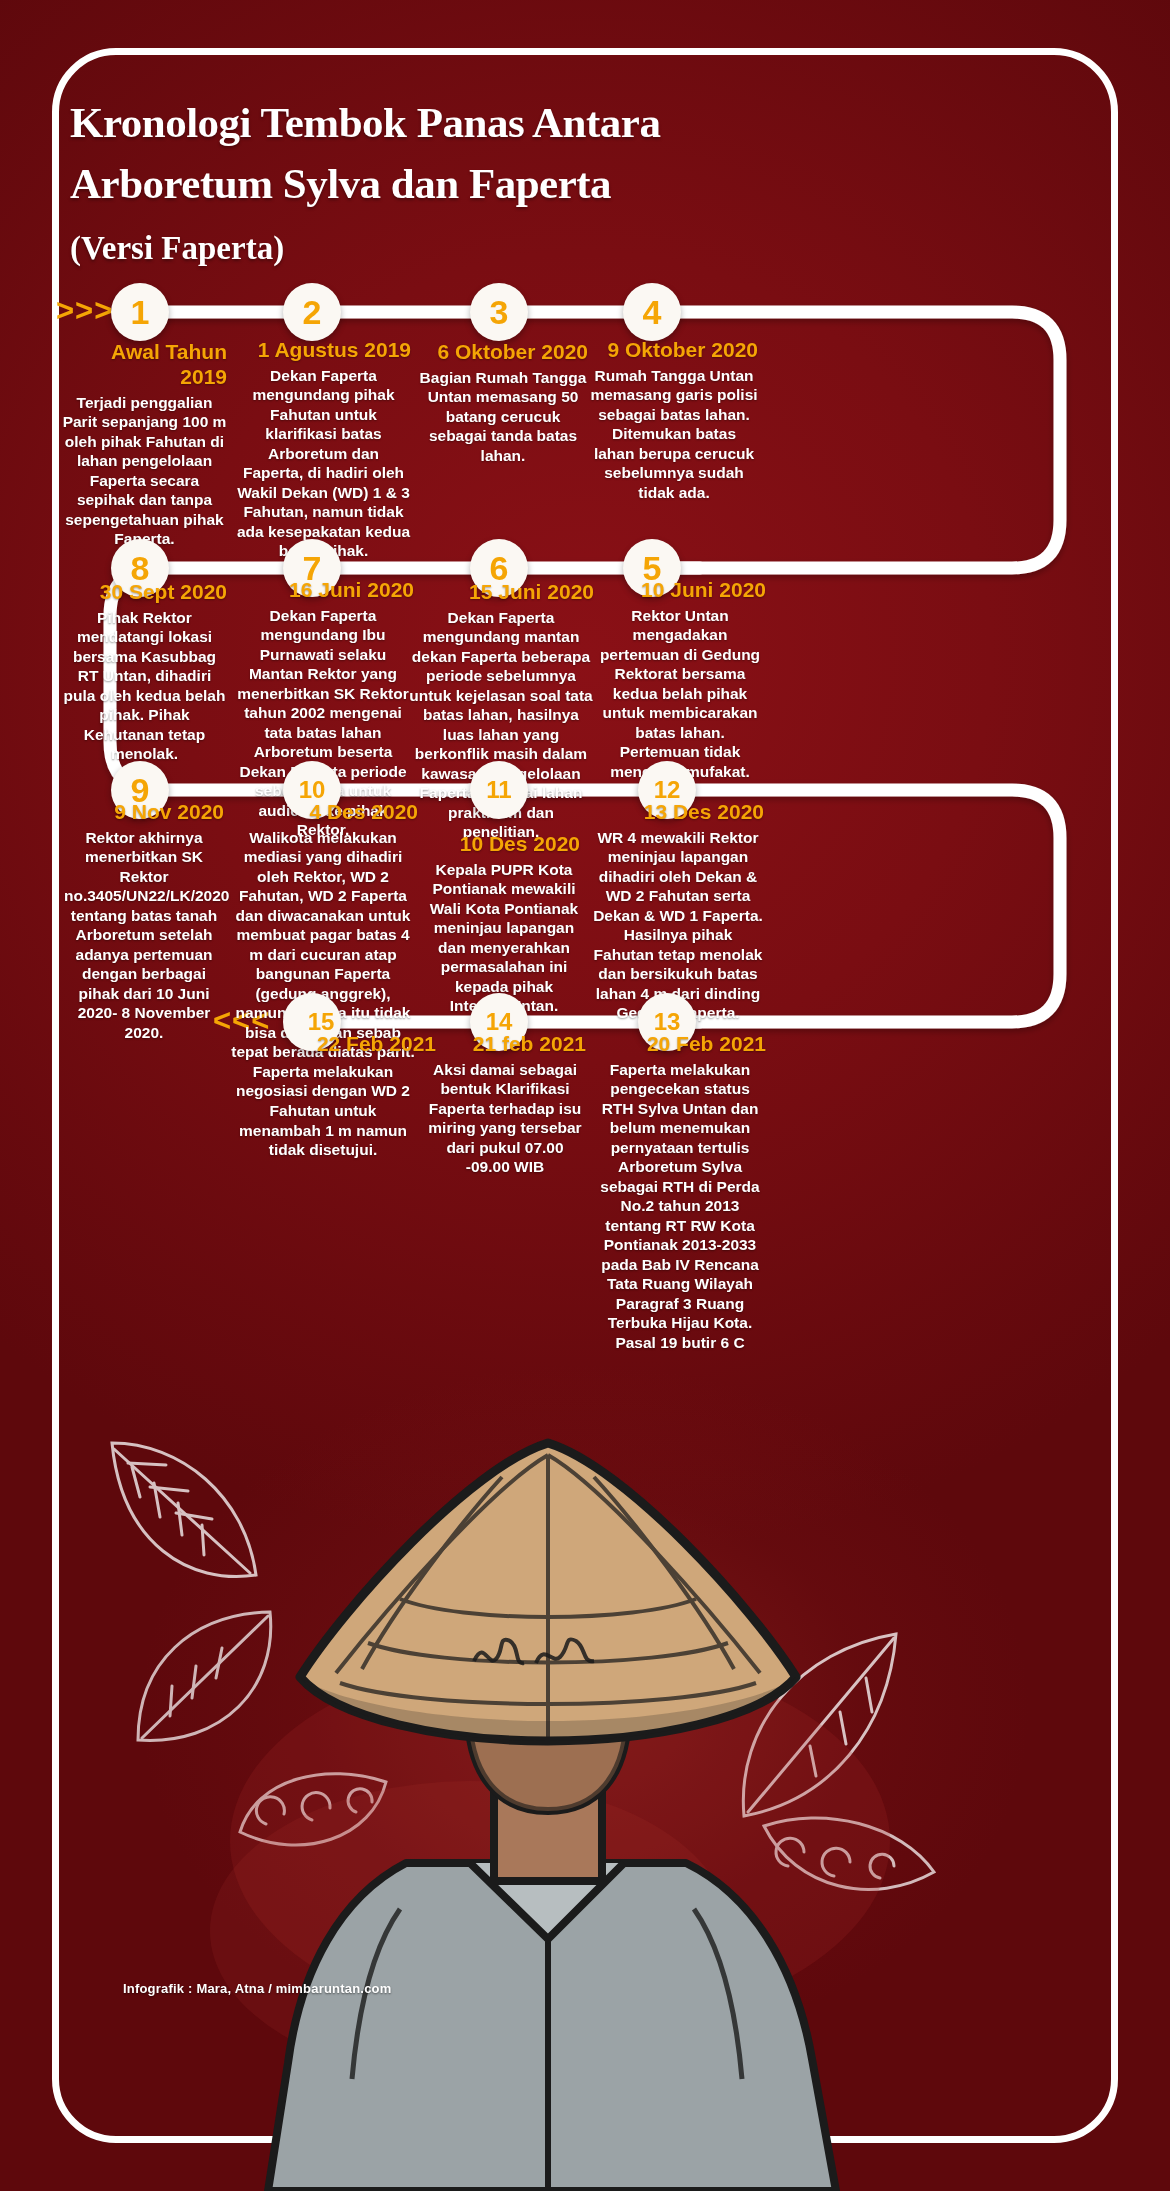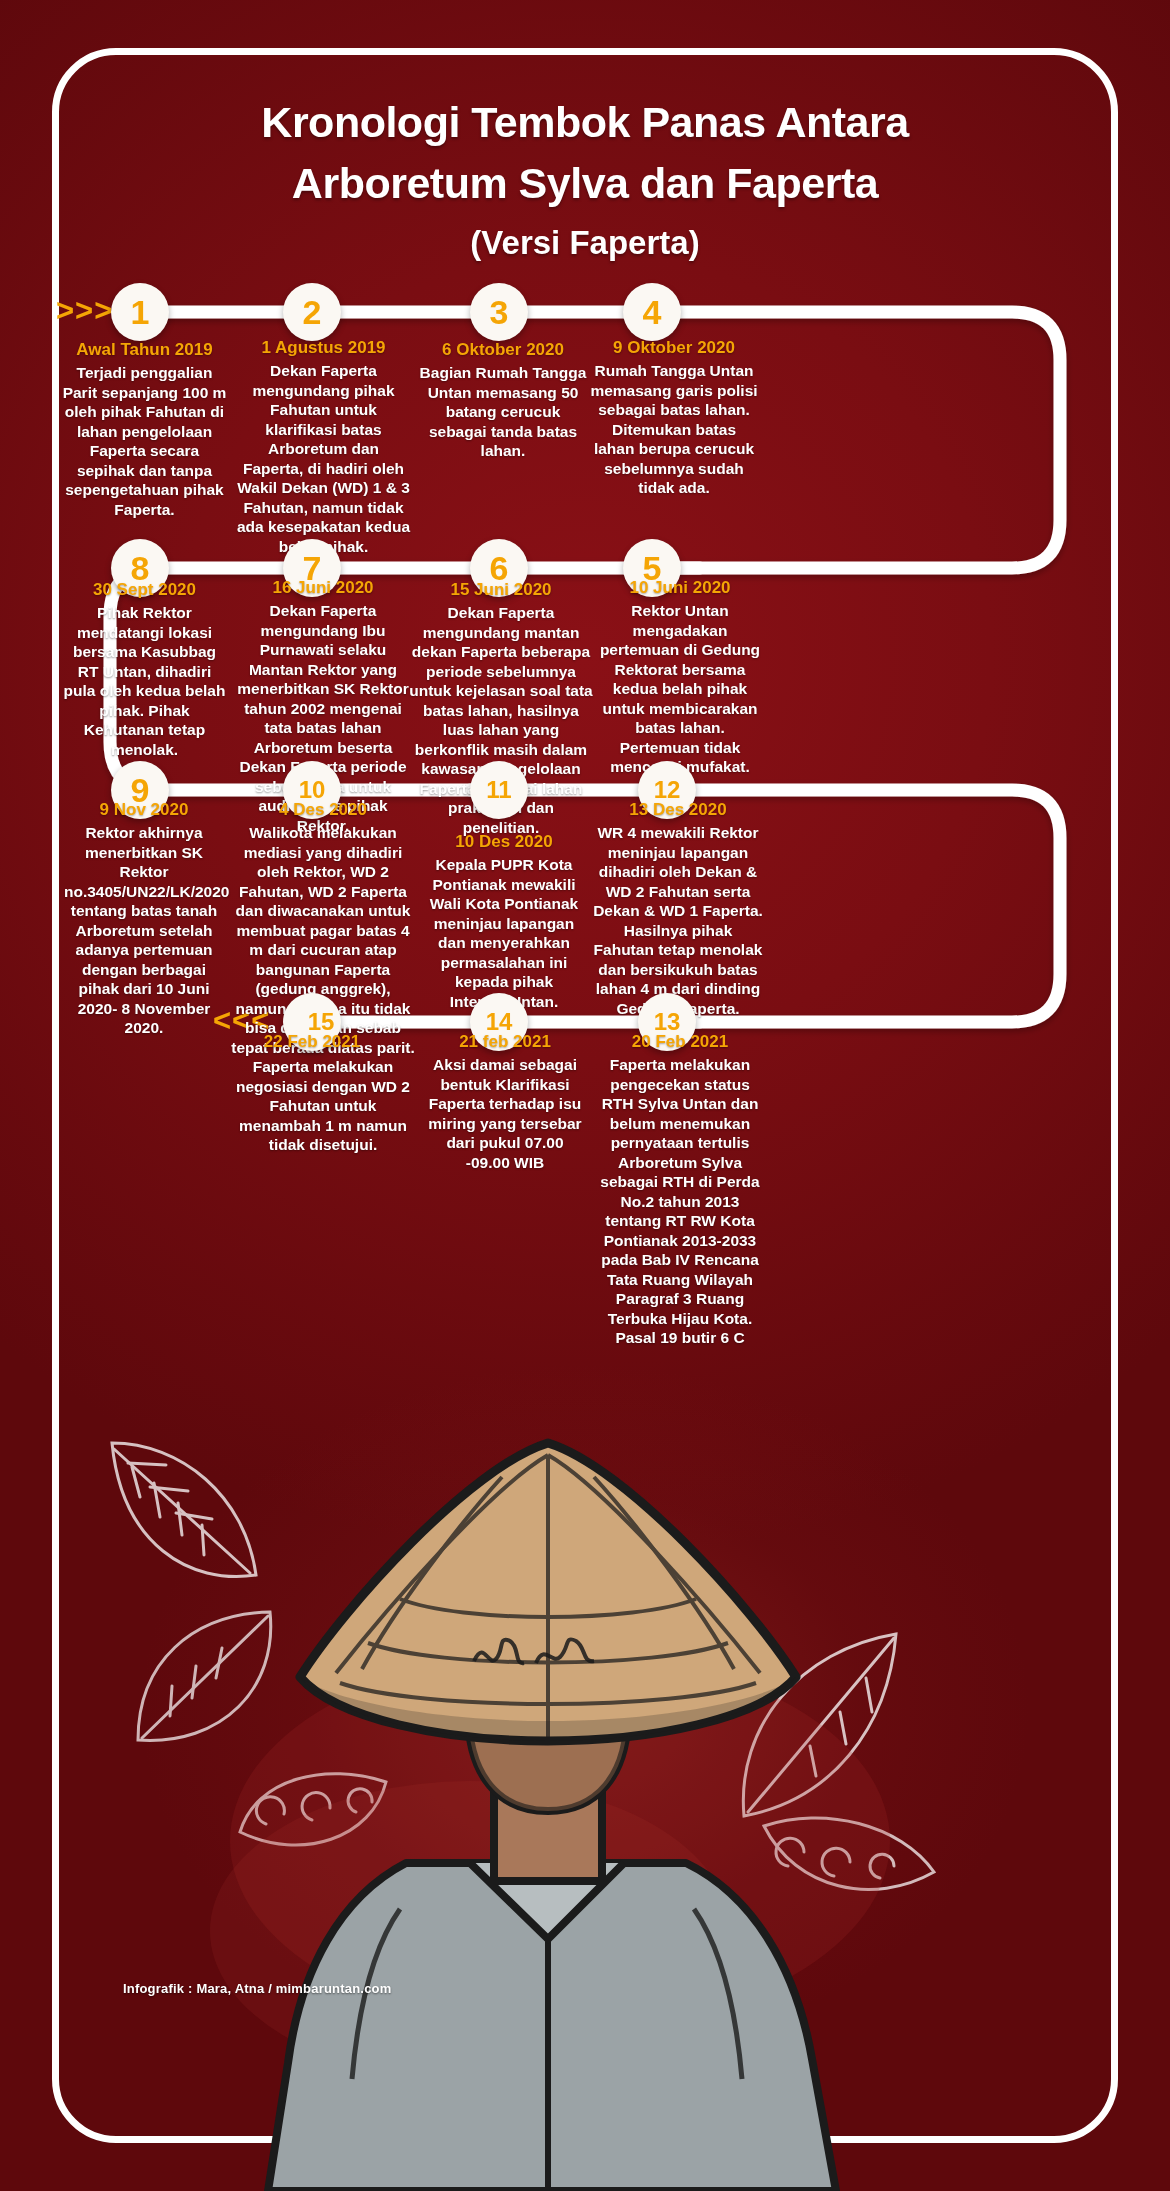--- a/index.html
+++ b/index.html
@@ -27,34 +27,34 @@
     border: 7px solid #ffffff;
     border-radius: 64px;
     pointer-events: none;
   }
 
   
   .title-wrap {
     position: absolute;
     left: 70px; top: 92px;
     width: 1030px;
-    text-align: center;
     color: #ffffff;
+    font-family: Liberation Serif, serif;
   }
   .title-line {
     font-size: 43px;
     font-weight: bold;
     letter-spacing: -0.5px;
     line-height: 1.42;
     text-shadow: 0 2px 3px rgba(0,0,0,.35);
   }
   .subtitle {
     font-size: 33px;
     font-weight: bold;
-    margin-top: 10px;
+    margin-top: 16px;
     text-shadow: 0 2px 3px rgba(0,0,0,.35);
   }
 
   
   #snake { position: absolute; left: 0; top: 0; width: 1170px; height: 2191px; }
 
   
   .node {
     position: absolute;
     width: 58px; height: 58px;
@@ -82,25 +82,26 @@
   }
 
   
   .item {
     position: absolute;
     text-align: center;
     color: #ffffff;
   }
   .item .date {
     color: #F5A505;
-    font-size: 17px;
+    font-size: 21px;
     font-weight: bold;
     line-height: 1.18;
     margin-bottom: 3px;
     text-shadow: 0 1px 2px rgba(0,0,0,.35);
+    text-align: right;
   }
   .item .body {
     font-size: 15.5px;
     font-weight: bold;
     line-height: 1.26;
     text-shadow: 0 1px 2px rgba(0,0,0,.40);
   }
 
   
   .leaf { position: absolute; pointer-events: none; }

